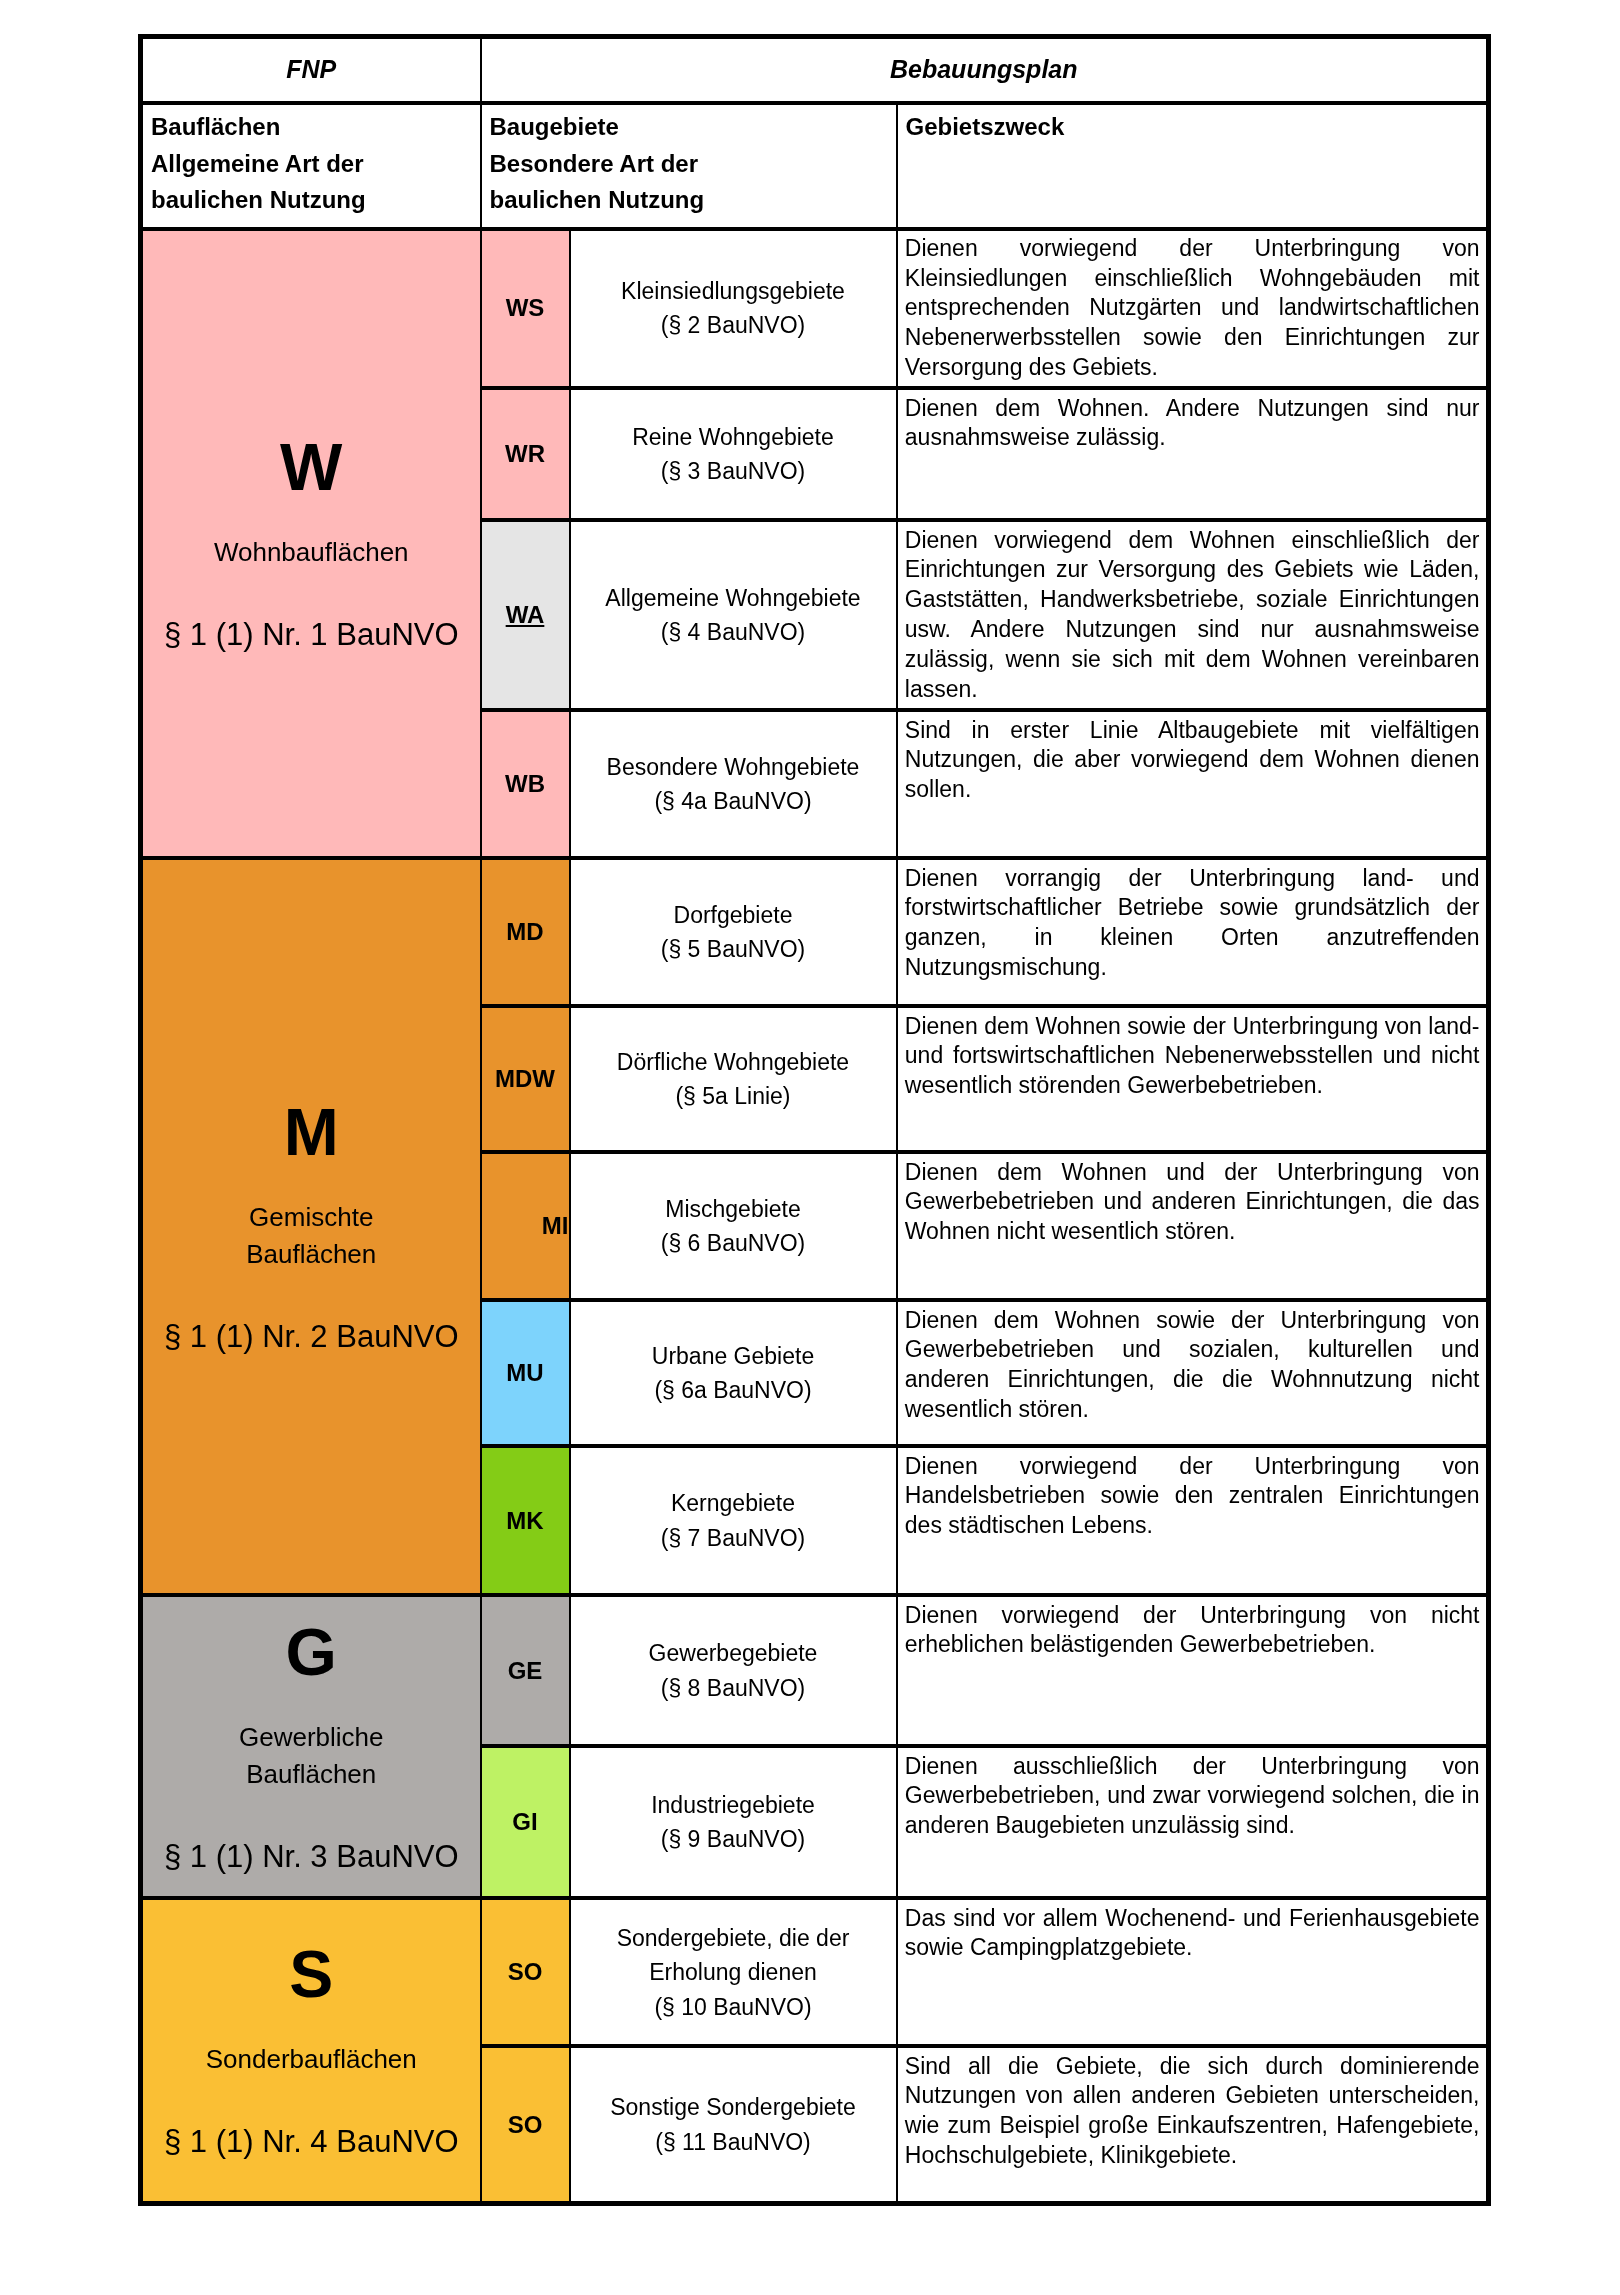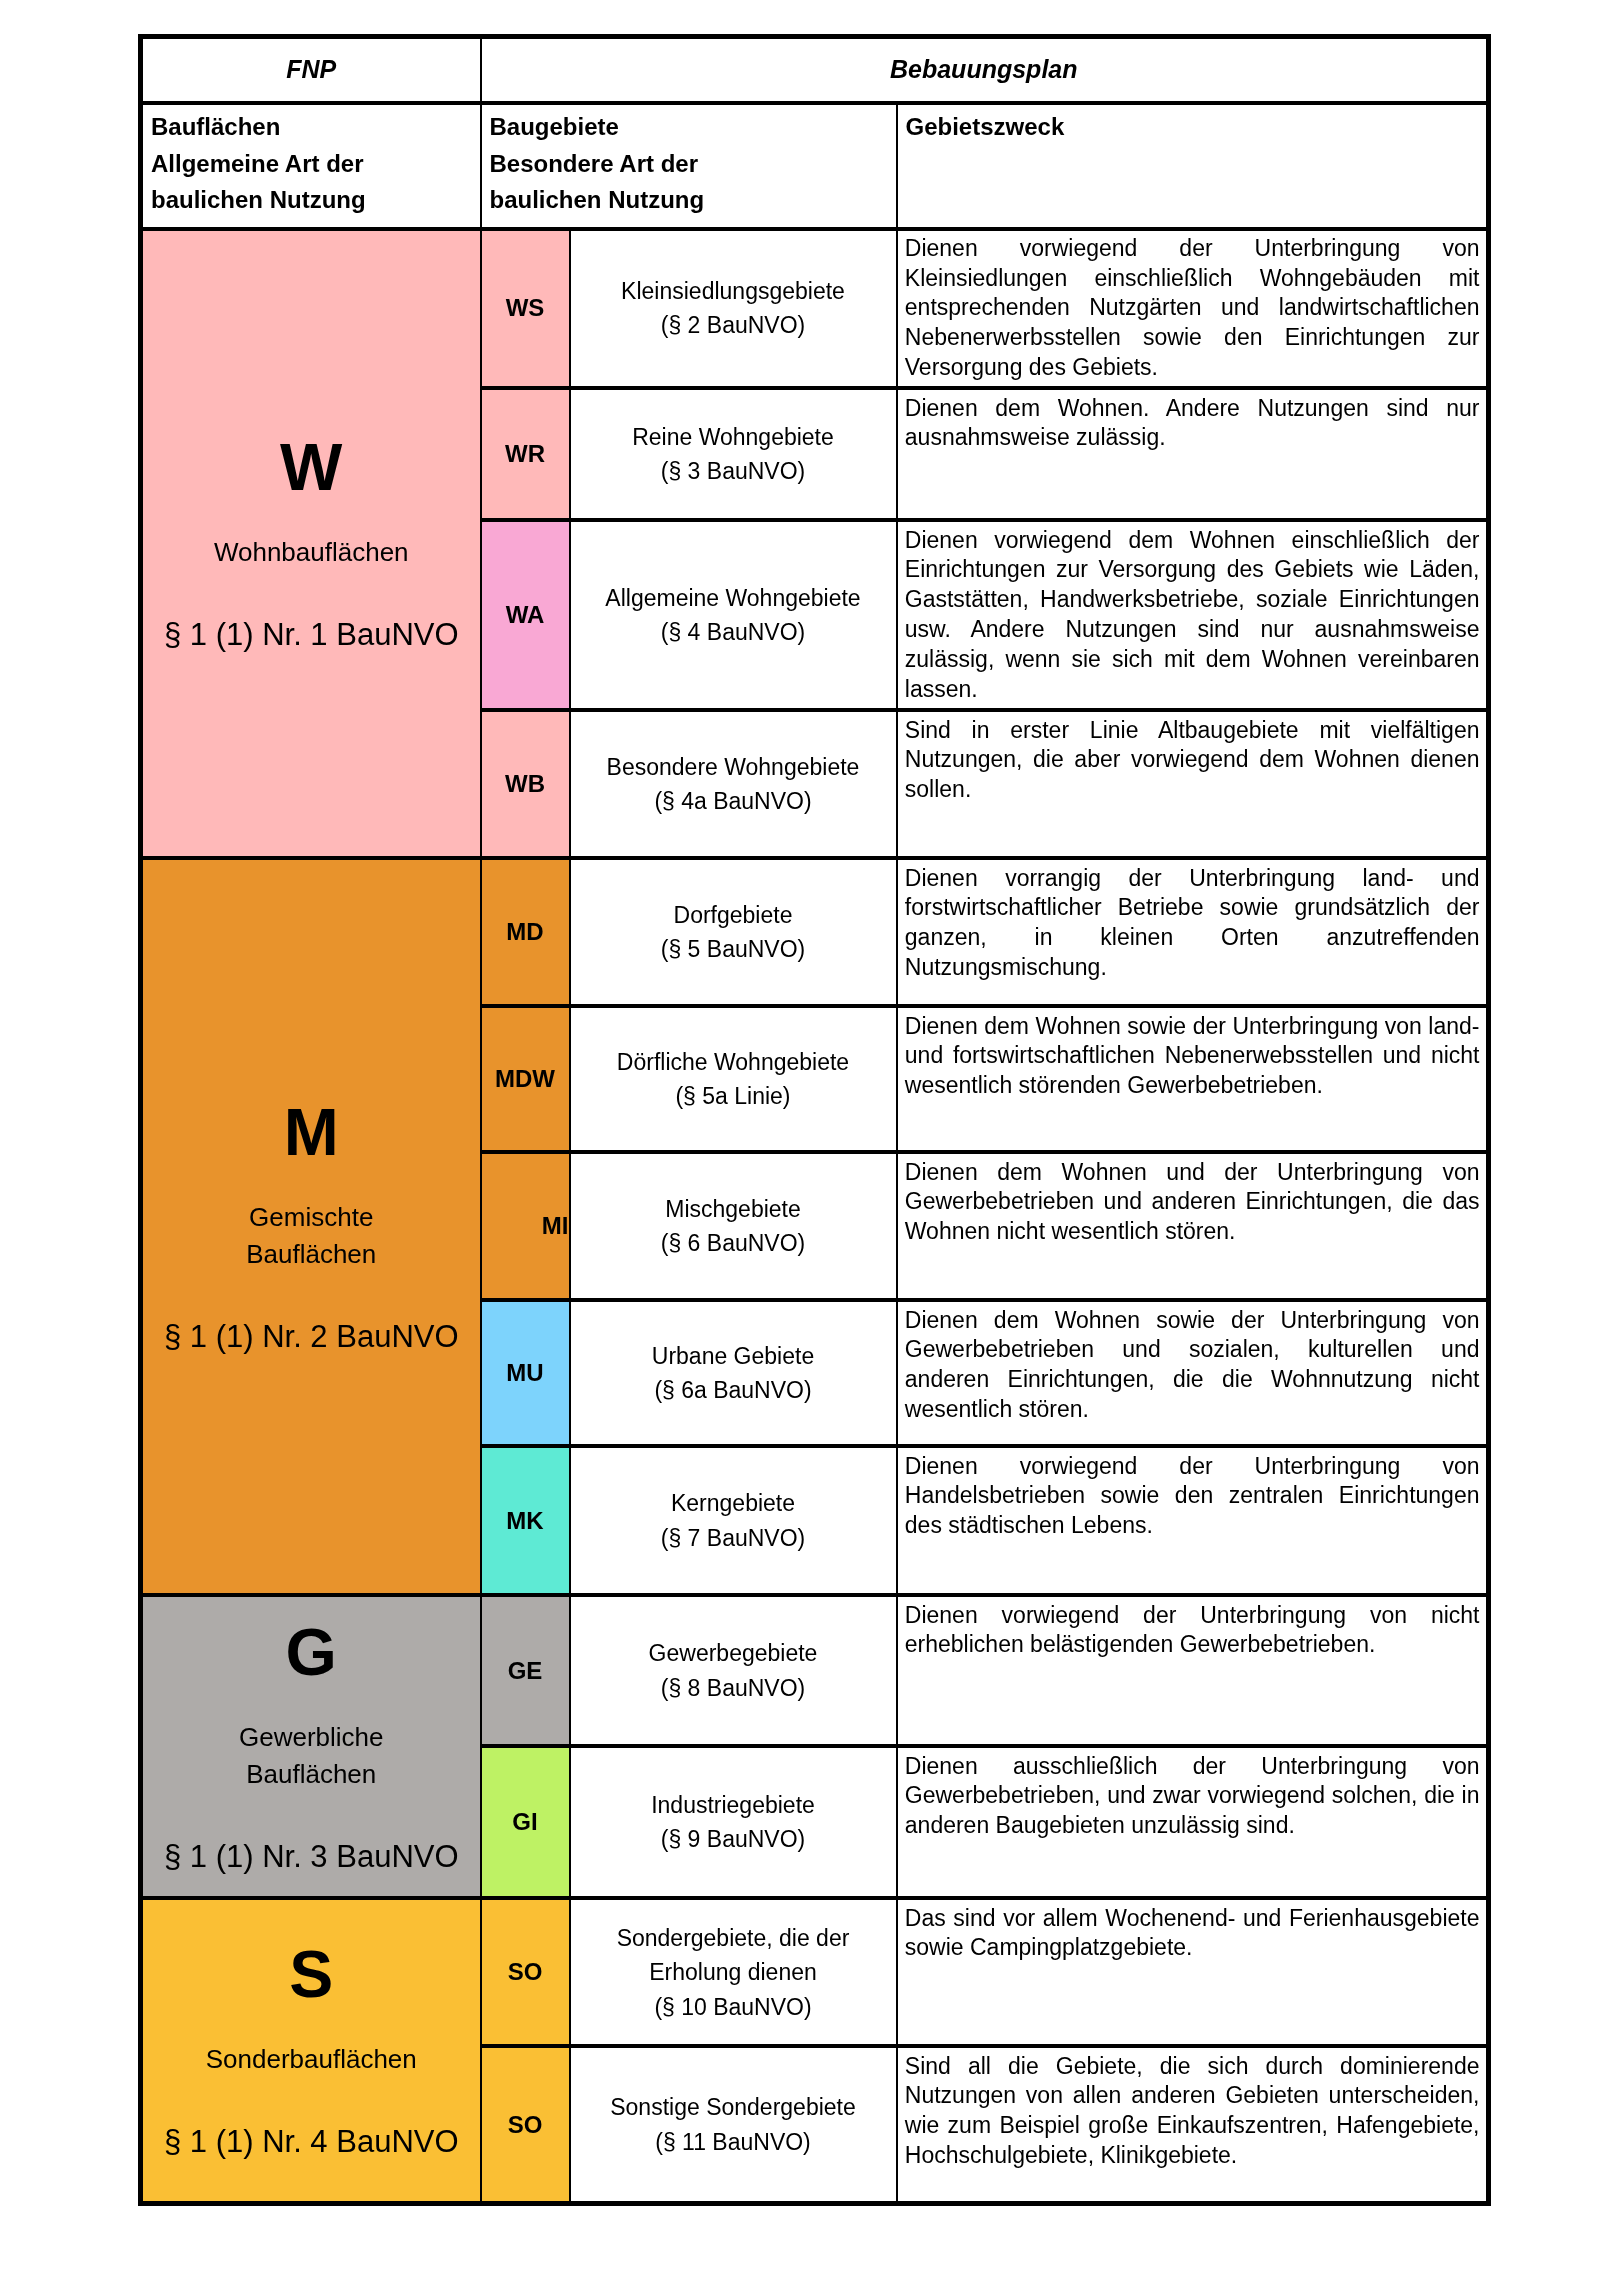--- a/index.html
+++ b/index.html
@@ -163,21 +163,21 @@
     </tr>
     <tr class="r-wr">
       <td class="code-cell" style="background-color: rgb(255, 185, 185);">WR</td>
       <td class="name-cell">
         <div>Reine Wohngebiete</div>
         <div>(§ 3 BauNVO)</div>
       </td>
       <td class="purpose-cell">Dienen dem Wohnen. Andere Nutzungen sind nur ausnahmsweise zulässig.</td>
     </tr>
     <tr class="r-wa">
-      <td class="code-cell" style="background-color: #f9a8d4;">WA</td>
+      <td class="code-cell" style="background-color: #e5e5e5; text-decoration: underline;">WA</td>
       <td class="name-cell">
         <div>Allgemeine Wohngebiete</div>
         <div>(§ 4 BauNVO)</div>
       </td>
       <td class="purpose-cell">Dienen vorwiegend dem Wohnen einschließlich der Einrichtungen zur Versorgung des Gebiets wie Läden, Gaststätten, Handwerksbetriebe, soziale Einrichtungen usw. Andere Nutzungen sind nur ausnahmsweise zulässig, wenn sie sich mit dem Wohnen vereinbaren lassen.</td>
     </tr>
     <tr class="r-wb">
       <td class="code-cell" style="background-color: rgb(255, 185, 185);">WB</td>
       <td class="name-cell">
         <div>Besondere Wohngebiete</div>
@@ -218,21 +218,21 @@
     </tr>
     <tr class="r-mu">
       <td class="code-cell" style="background-color: #7dd3fc;">MU</td>
       <td class="name-cell">
         <div>Urbane Gebiete</div>
         <div>(§ 6a BauNVO)</div>
       </td>
       <td class="purpose-cell">Dienen dem Wohnen sowie der Unterbringung von Gewerbebetrieben und sozialen, kulturellen und anderen Einrichtungen, die die Wohnnutzung nicht wesentlich stören.</td>
     </tr>
     <tr class="r-mk">
-      <td class="code-cell" style="background-color: #5eead4;">MK</td>
+      <td class="code-cell" style="background-color: #84cc16;">MK</td>
       <td class="name-cell">
         <div>Kerngebiete</div>
         <div>(§ 7 BauNVO)</div>
       </td>
       <td class="purpose-cell">Dienen vorwiegend der Unterbringung von Handelsbetrieben sowie den zentralen Einrichtungen des städtischen Lebens.</td>
     </tr>
 
     <tr class="r-ge">
       <td class="group-cell" rowspan="2" style="background-color: rgb(174, 171, 169);">
         <div class="group-letter">G</div>

